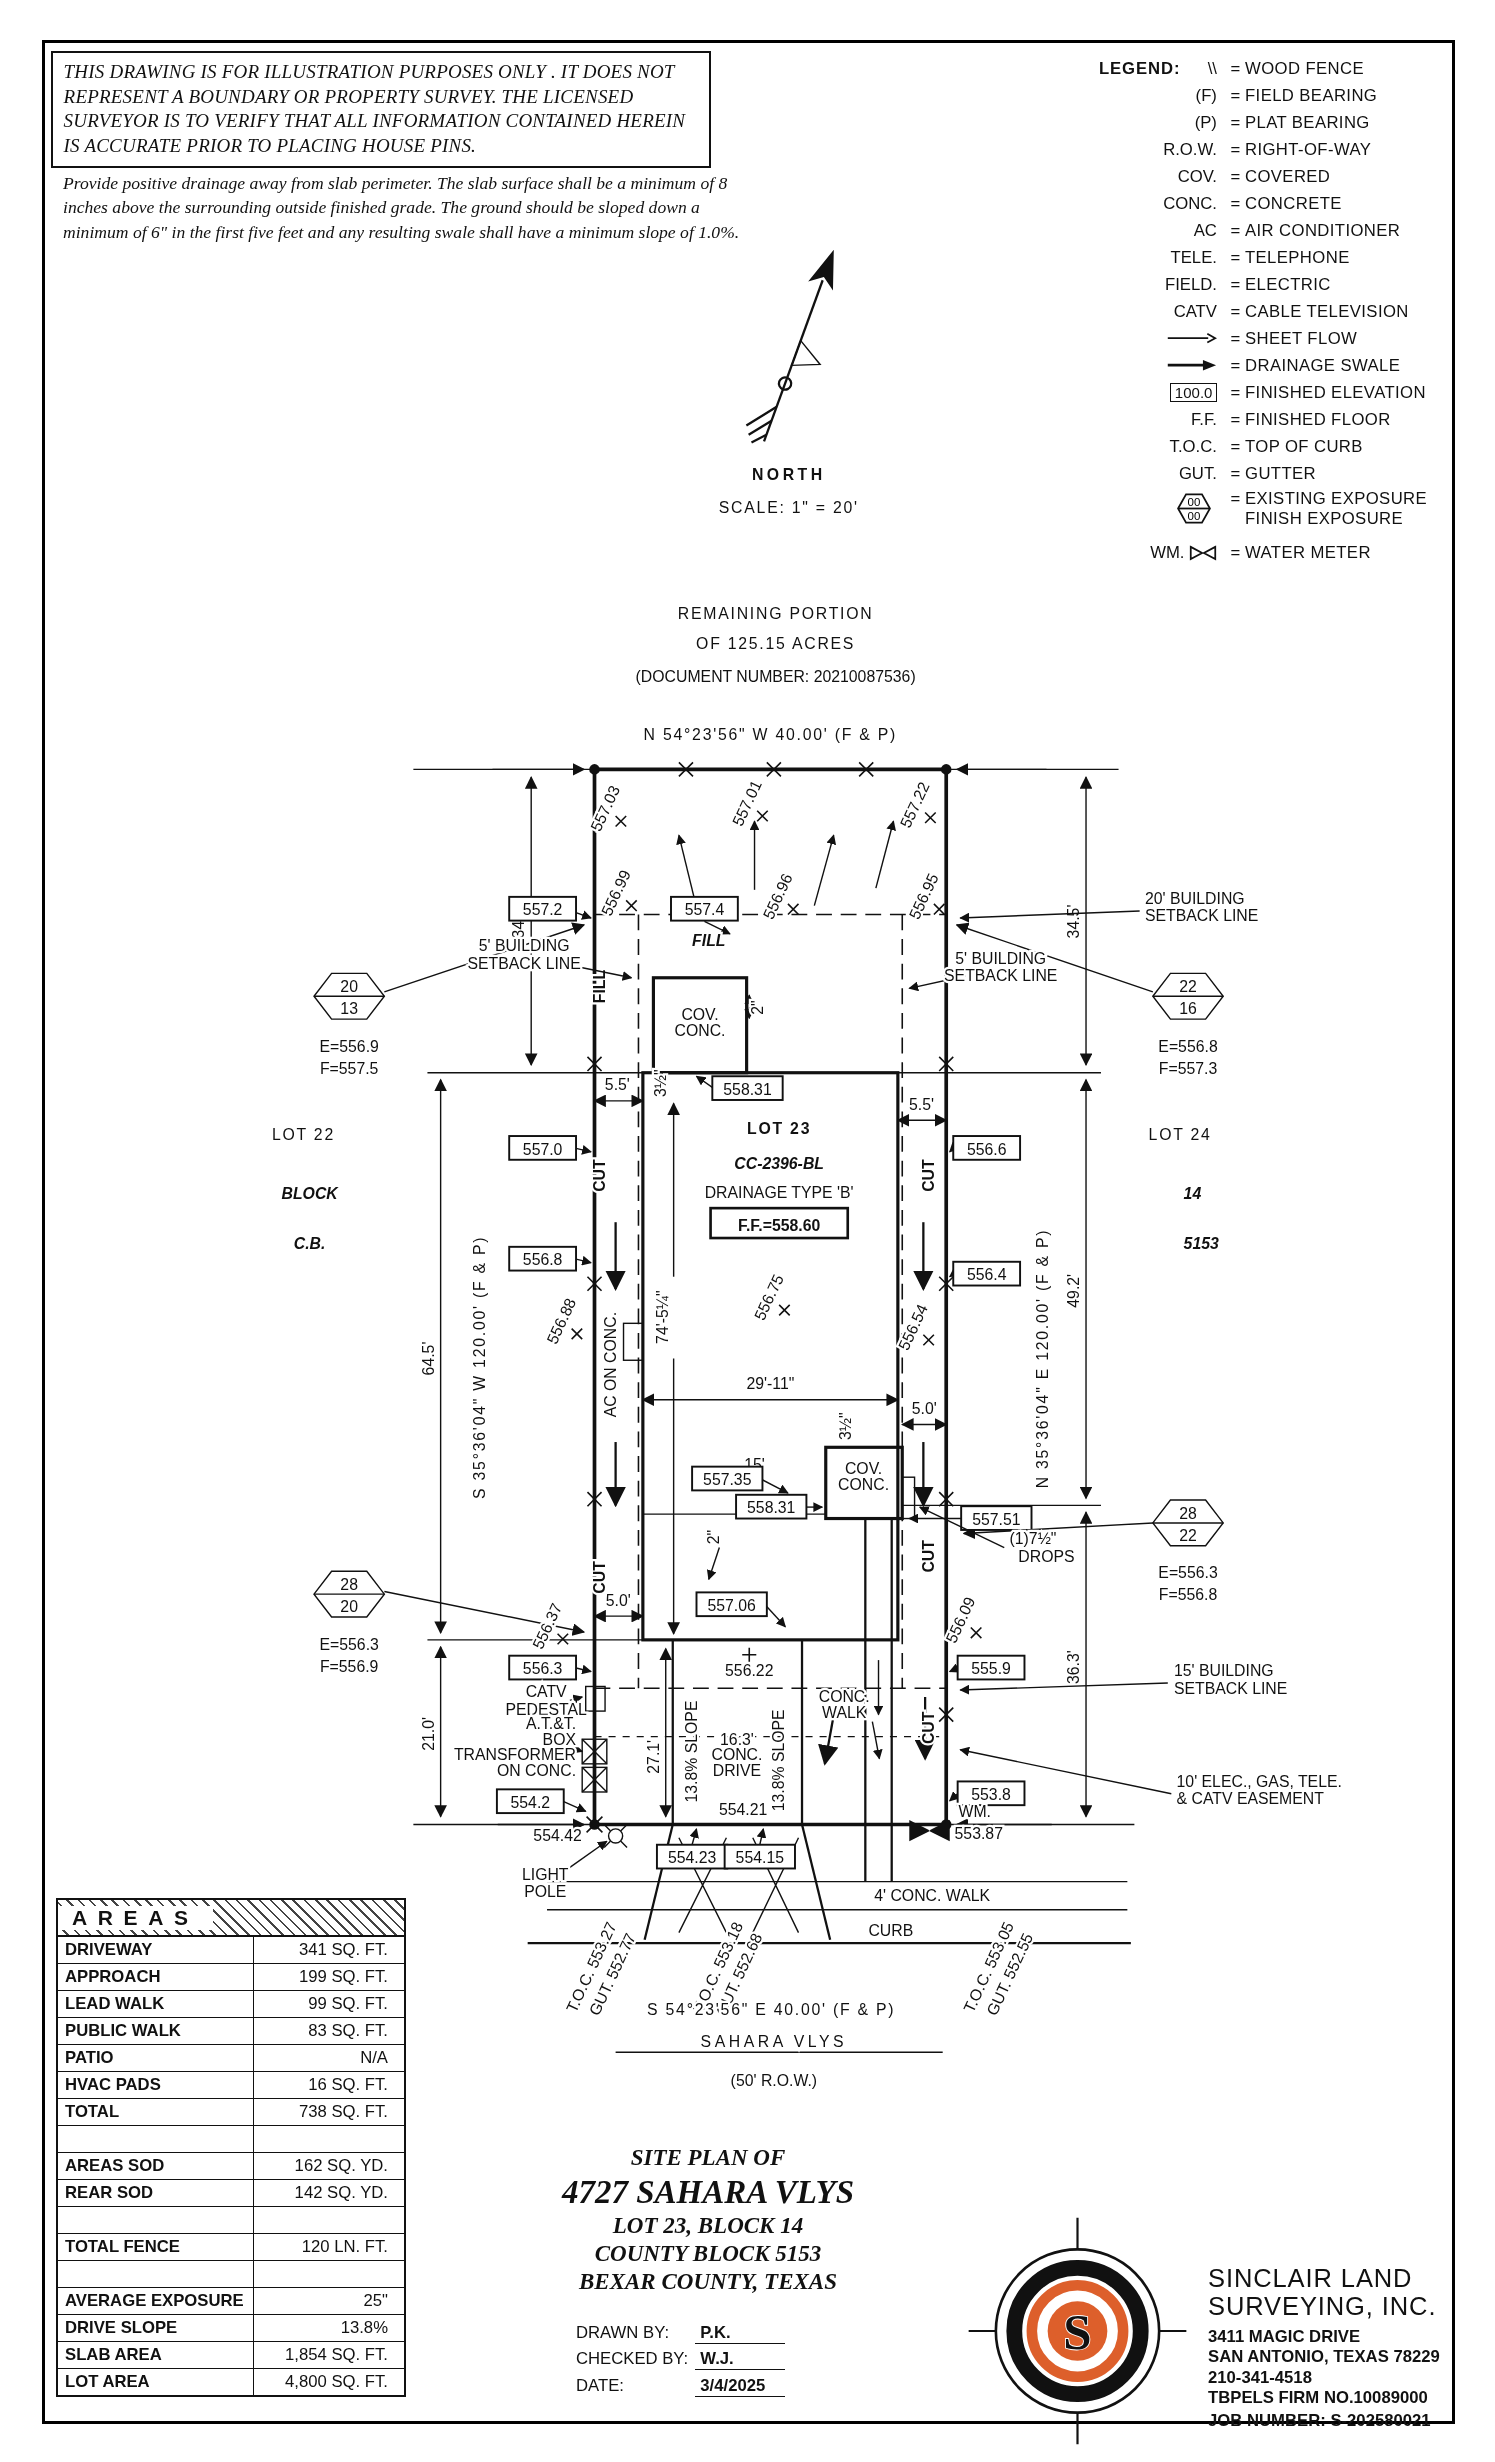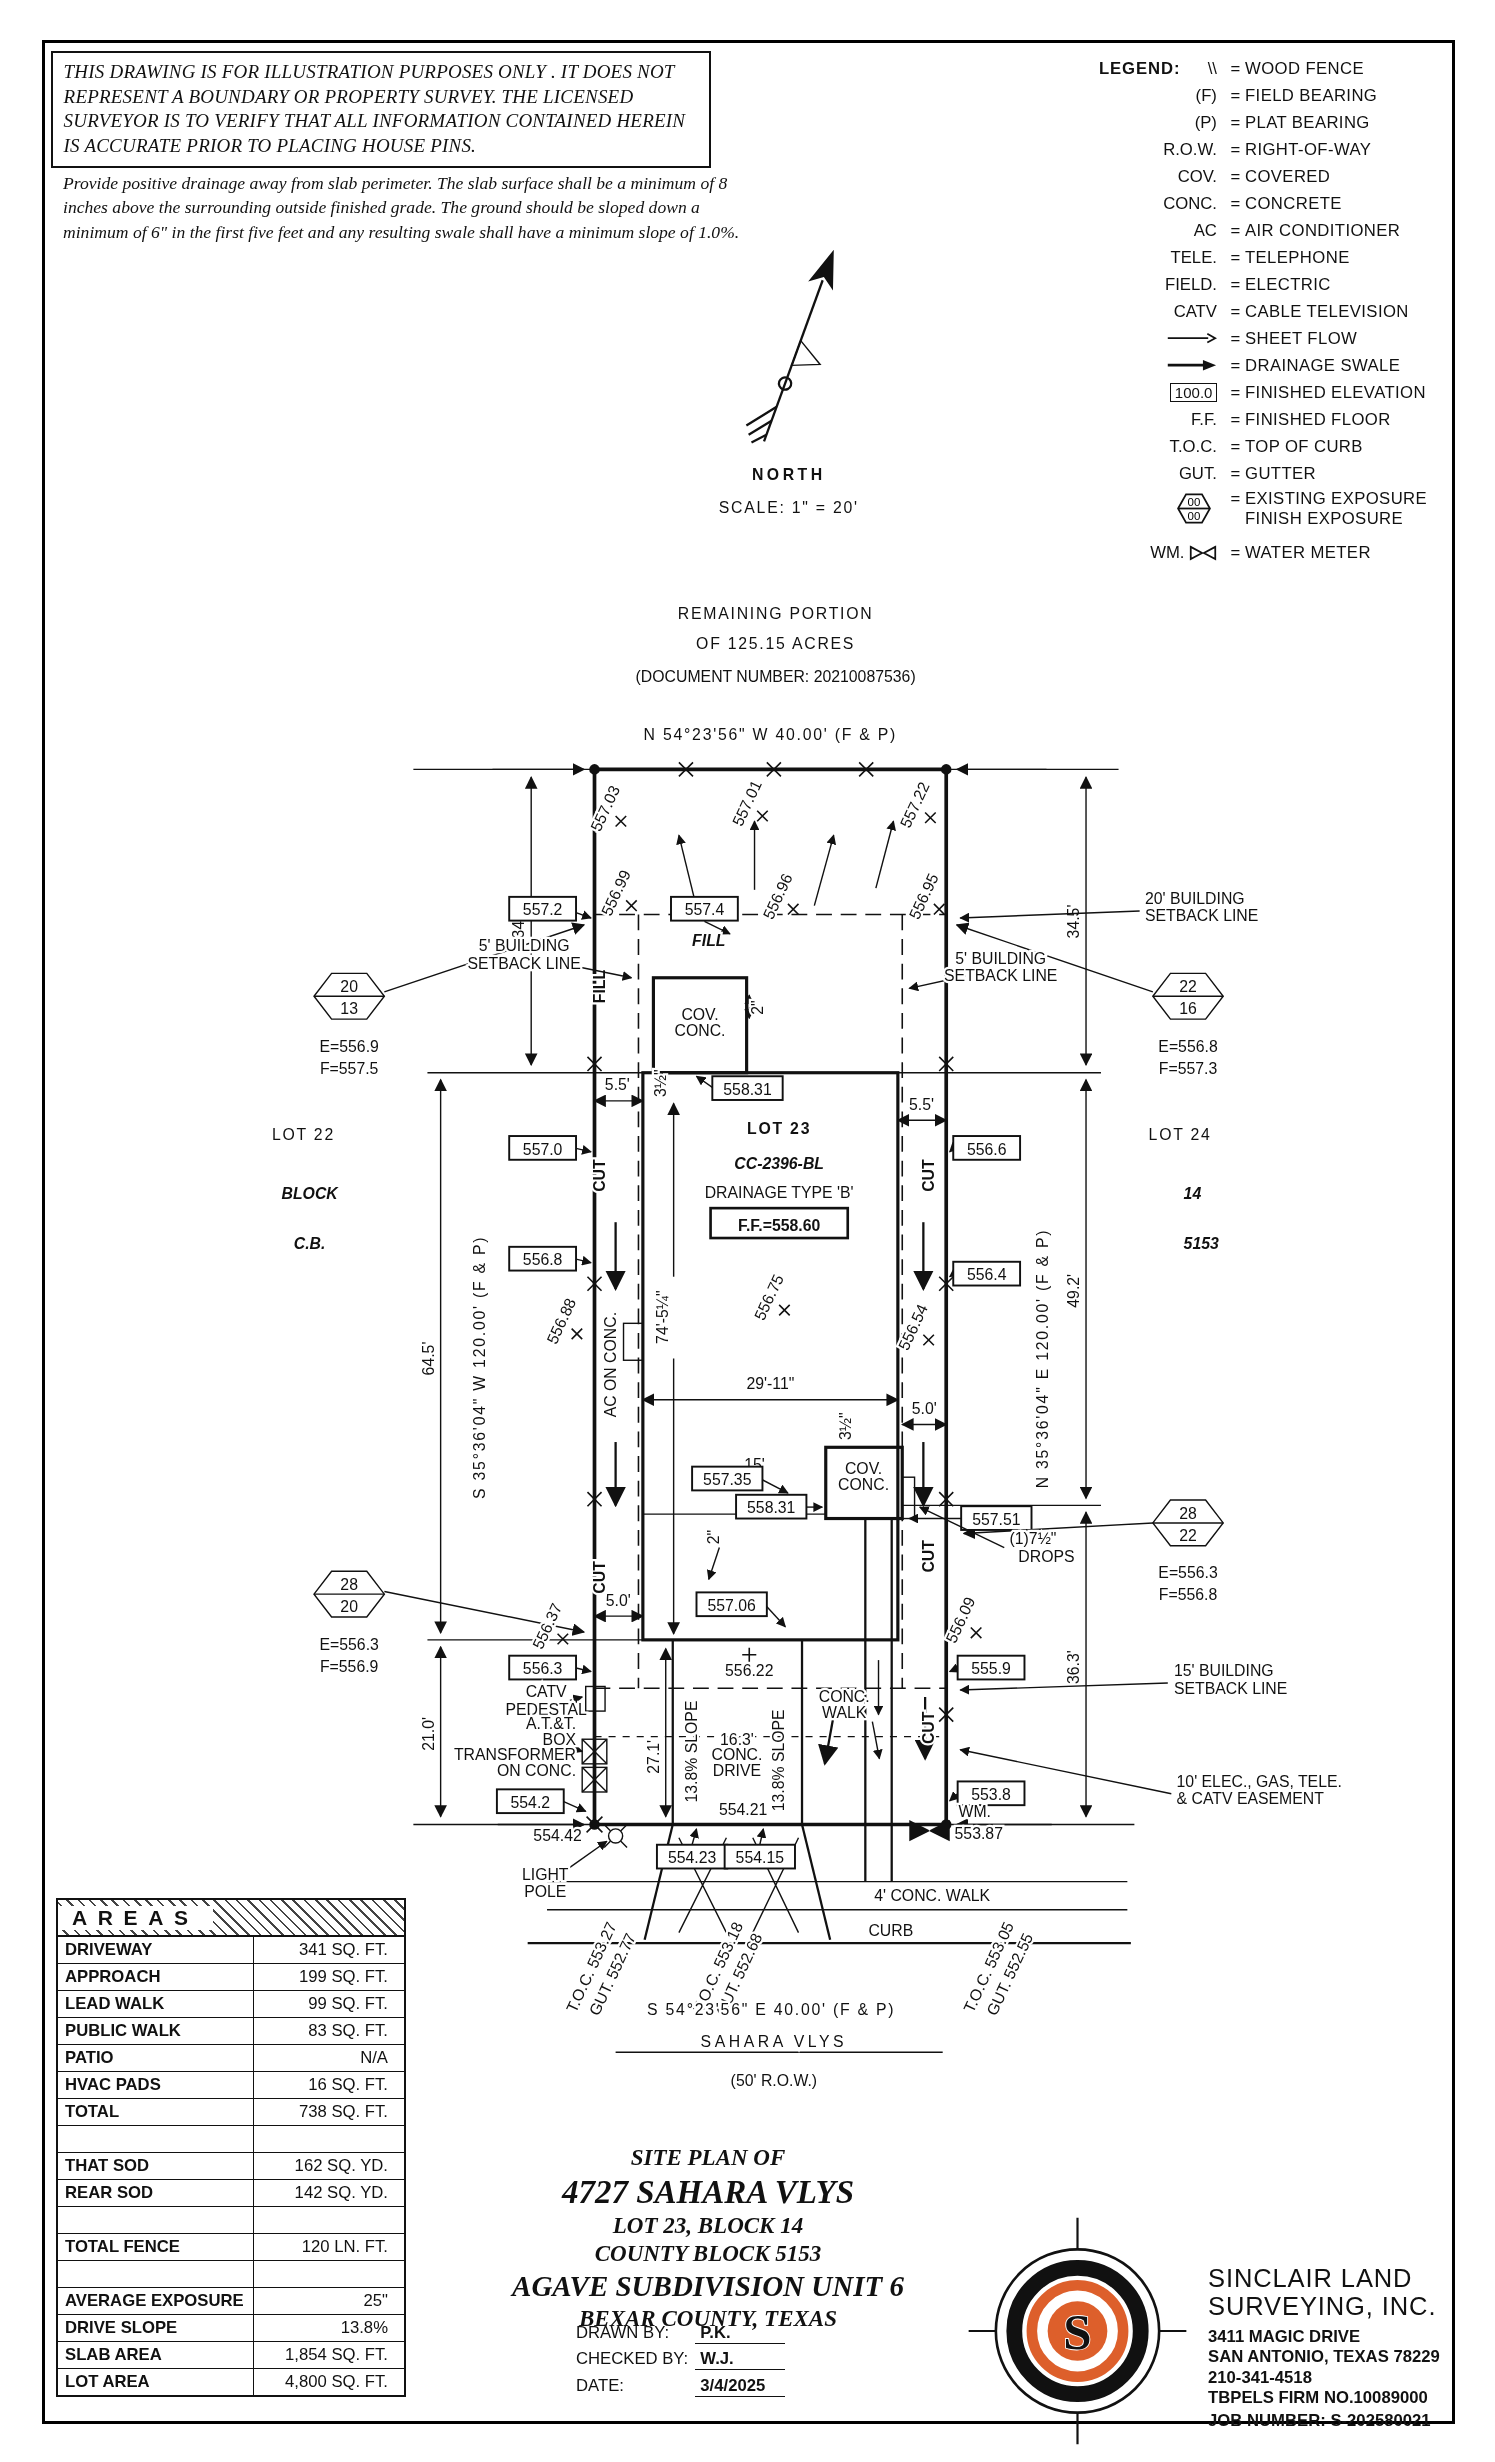--- a/index.html
+++ b/index.html
@@ -628,21 +628,21 @@
     </div>
   <div class="a-row">
       <span class="a-lab">TOTAL</span>
       <span class="a-val">738 SQ. FT.</span>
     </div>
   <div class="a-row">
       <span class="a-lab"></span>
       <span class="a-val"></span>
     </div>
   <div class="a-row">
-      <span class="a-lab">THAT SOD</span>
+      <span class="a-lab">AREAS SOD</span>
       <span class="a-val">162 SQ. YD.</span>
     </div>
   <div class="a-row">
       <span class="a-lab">REAR SOD</span>
       <span class="a-val">142 SQ. YD.</span>
     </div>
   <div class="a-row">
       <span class="a-lab"></span>
       <span class="a-val"></span>
     </div>
@@ -670,21 +670,20 @@
       <span class="a-lab">LOT AREA</span>
       <span class="a-val">4,800 SQ. FT.</span>
     </div>
 </div>
 
 <div class="titleblock">
   <div class="tb1">SITE PLAN OF</div>
   <div class="tb2">4727 SAHARA VLYS</div>
   <div class="tb1">LOT 23, BLOCK 14</div>
   <div class="tb1">COUNTY BLOCK 5153</div>
-  <div class="tb5">AGAVE SUBDIVISION UNIT 6</div>
   <div class="tb1">BEXAR COUNTY, TEXAS</div>
 </div>
 <div class="drawnblock">
   <div class="d-row"><span class="d-lab">DRAWN BY:</span><span class="d-val">P.K.</span></div>
   <div class="d-row"><span class="d-lab">CHECKED BY:</span><span class="d-val">W.J.</span></div>
   <div class="d-row"><span class="d-lab">DATE:</span><span class="d-val">3/4/2025</span></div>
 </div>
 
 <svg class="abs" style="left:963px;top:2216px" width="229" height="230" viewBox="0 0 260 262">
   <line x1="130" y1="2" x2="130" y2="260" stroke="#111" stroke-width="2.5"></line>

